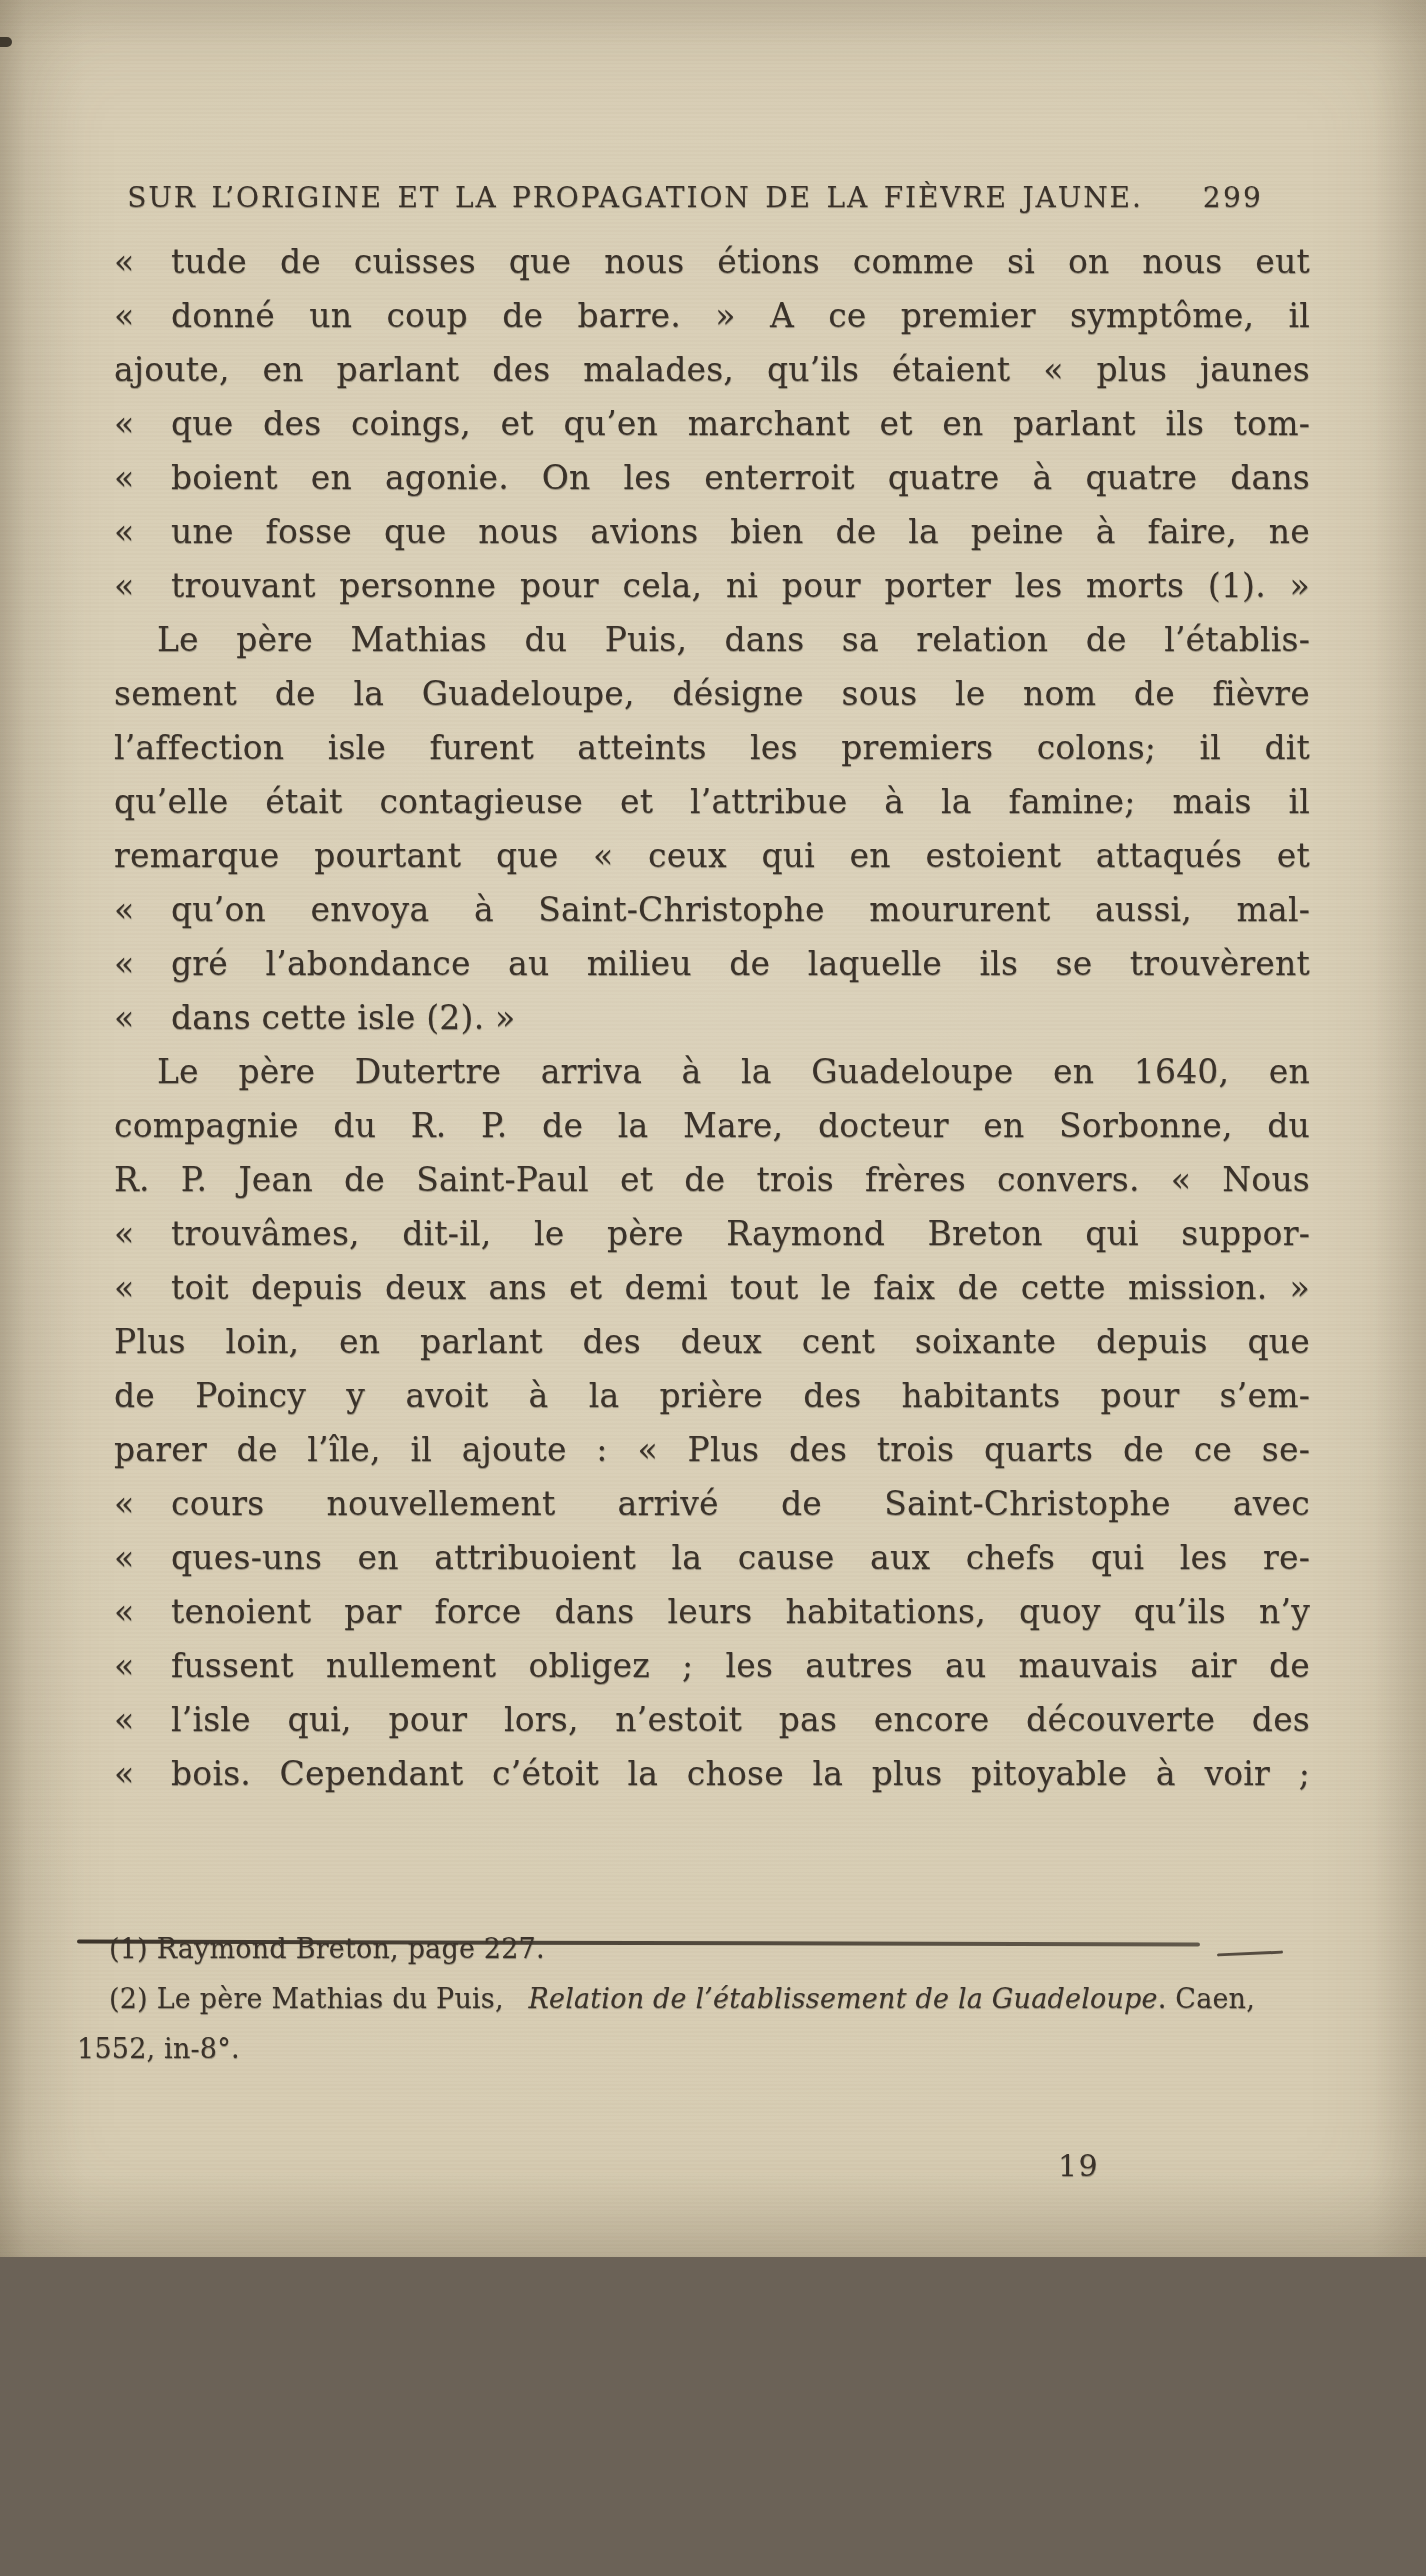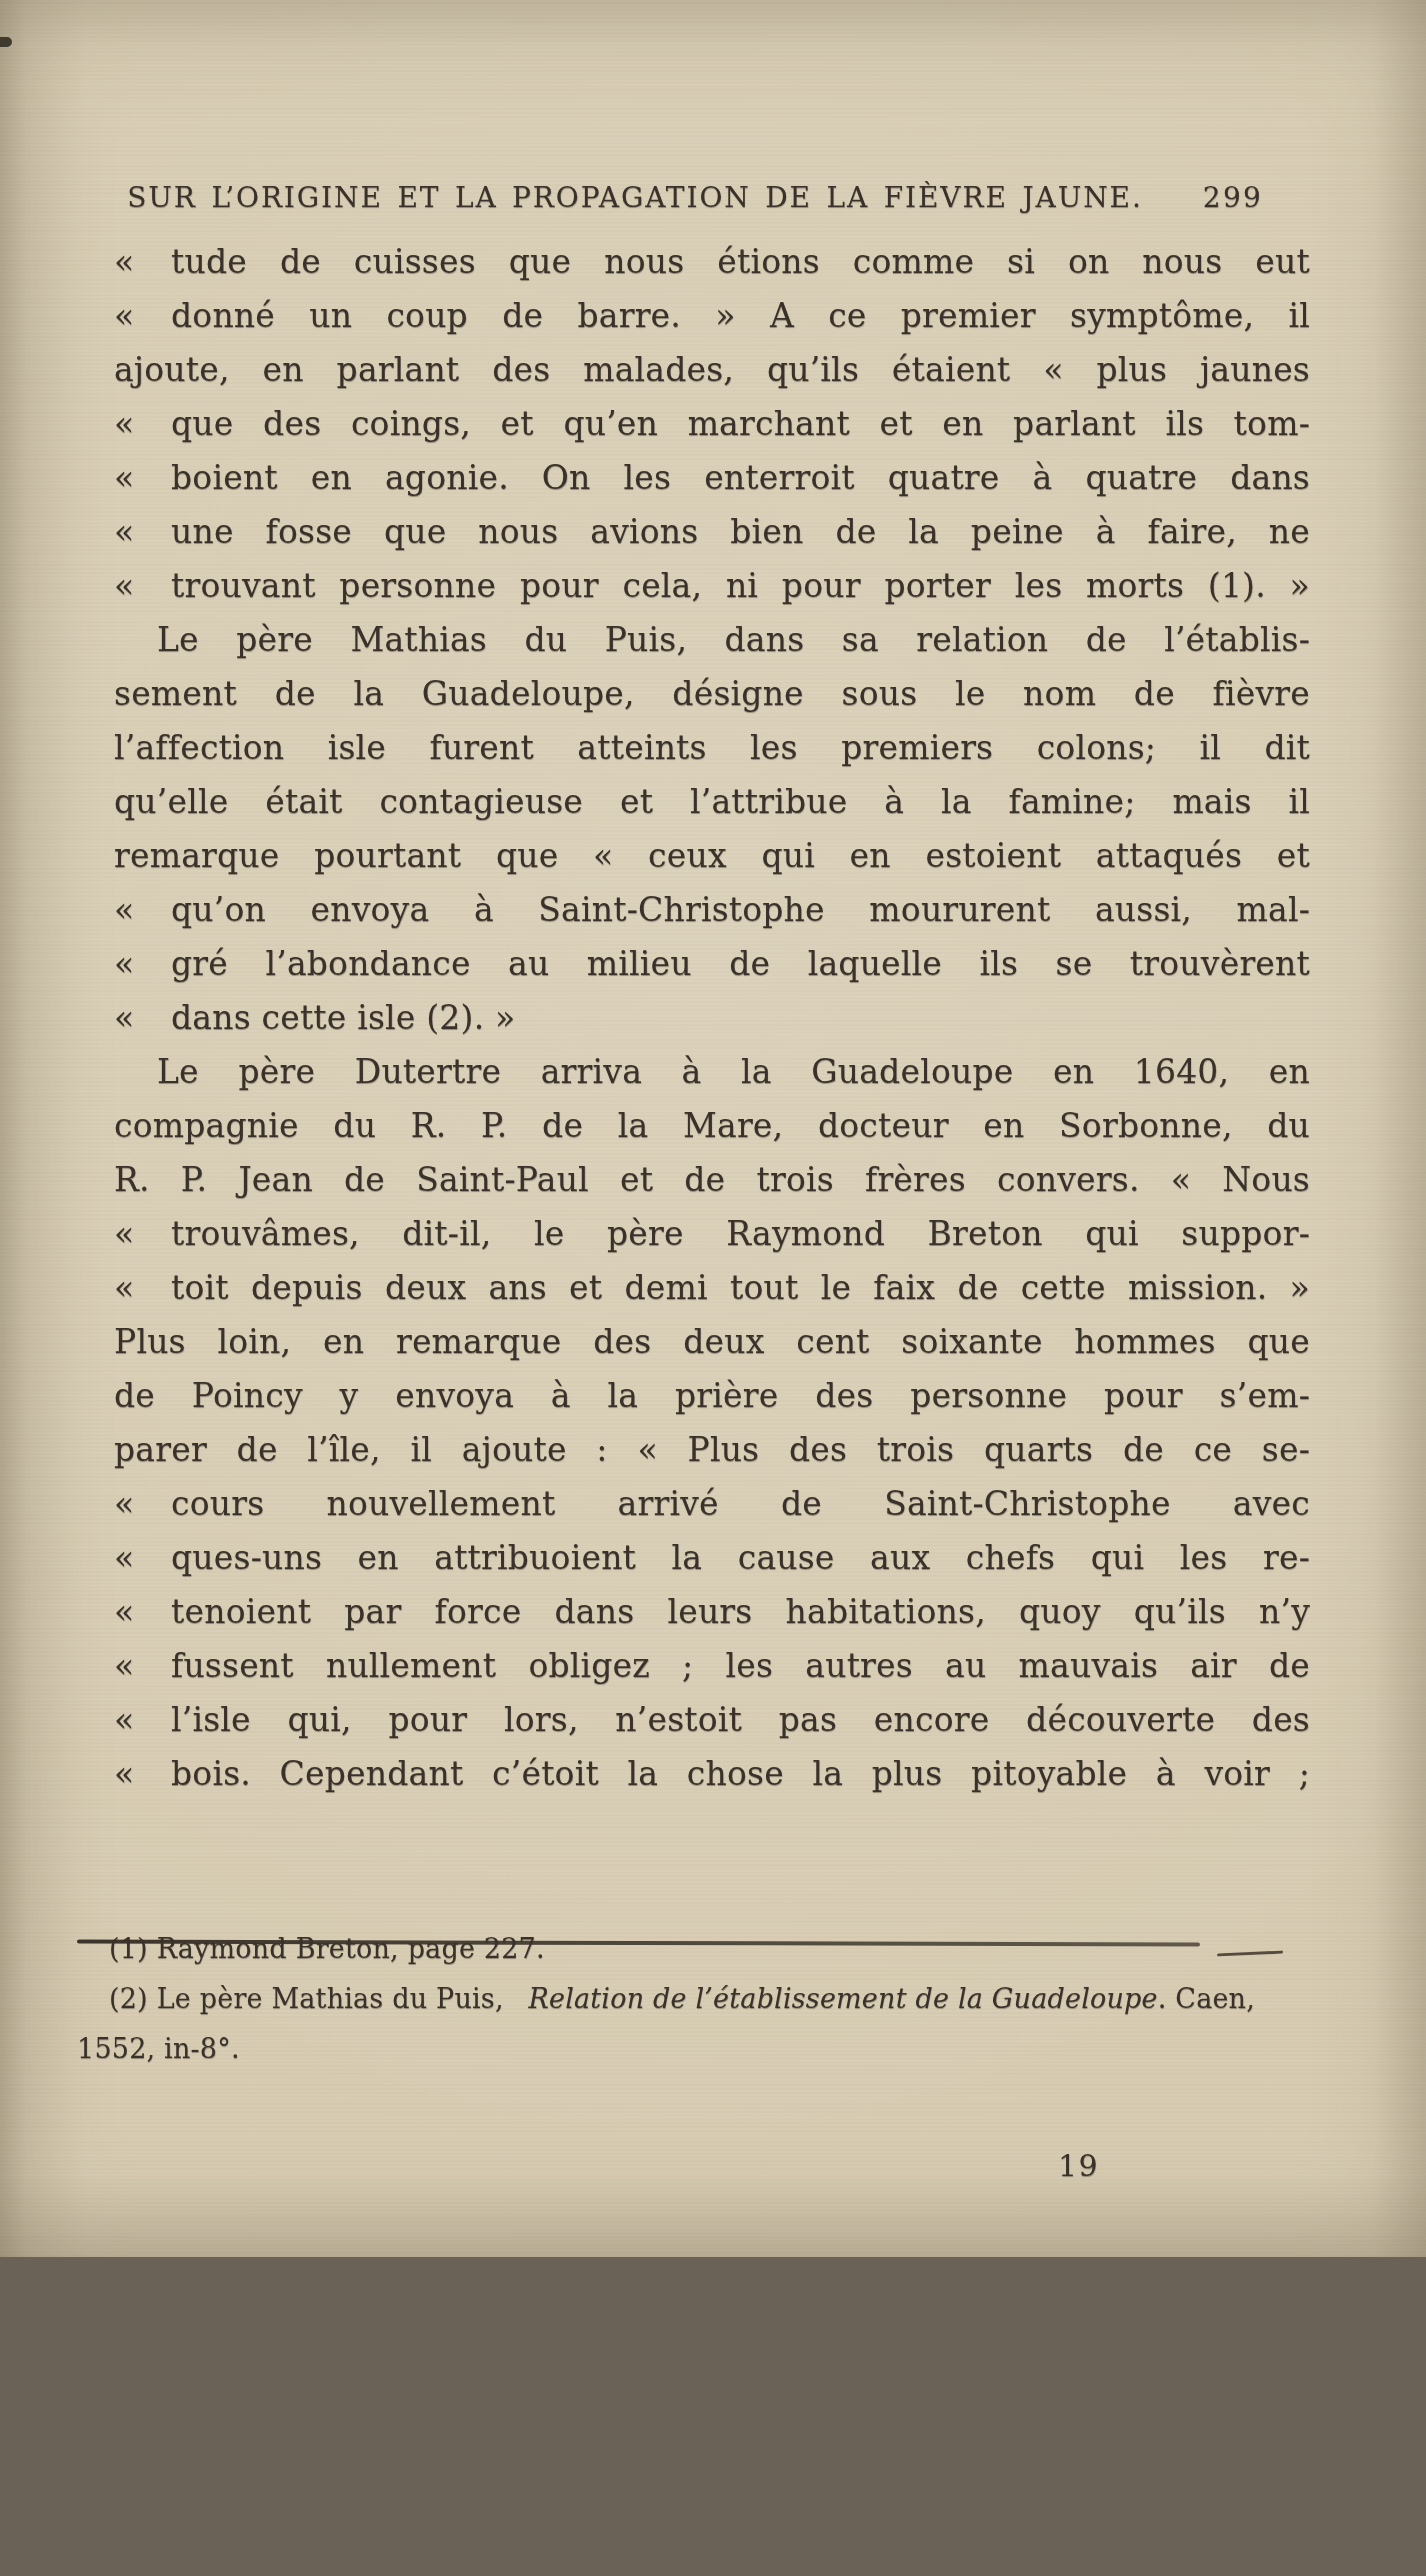--- a/index.html
+++ b/index.html
@@ -133,22 +133,22 @@
       <div class="line">qu’elle était contagieuse et l’attribue à la famine; mais il</div>
       <div class="line">remarque pourtant que « ceux qui en estoient attaqués et</div>
       <div class="line"><span class="qm">«</span>qu’on envoya à Saint-Christophe moururent aussi, mal-</div>
       <div class="line"><span class="qm">«</span>gré l’abondance au milieu de laquelle ils se trouvèrent</div>
       <div class="line short"><span class="qm">«</span>dans cette isle (2). »</div>
       <div class="line indent">Le père Dutertre arriva à la Guadeloupe en 1640, en</div>
       <div class="line">compagnie du R. P. de la Mare, docteur en Sorbonne, du</div>
       <div class="line">R. P. Jean de Saint-Paul et de trois frères convers. « Nous</div>
       <div class="line"><span class="qm">«</span>trouvâmes, dit-il, le père Raymond Breton qui suppor-</div>
       <div class="line"><span class="qm">«</span>toit depuis deux ans et demi tout le faix de cette mission. »</div>
-      <div class="line">Plus loin, en remarque des deux cent soixante hommes que</div>
-      <div class="line">de Poincy y envoya à la prière des personne pour s’em-</div>
+      <div class="line">Plus loin, en parlant des deux cent soixante depuis que</div>
+      <div class="line">de Poincy y avoit à la prière des habitants pour s’em-</div>
       <div class="line">parer de l’île, il ajoute : « Plus des trois quarts de ce se-</div>
       <div class="line"><span class="qm">«</span>cours nouvellement arrivé de Saint-Christophe avec</div>
       <div class="line"><span class="qm">«</span>ques-uns en attribuoient la cause aux chefs qui les re-</div>
       <div class="line"><span class="qm">«</span>tenoient par force dans leurs habitations, quoy qu’ils n’y</div>
       <div class="line"><span class="qm">«</span>fussent nullement obligez ; les autres au mauvais air de</div>
       <div class="line"><span class="qm">«</span>l’isle qui, pour lors, n’estoit pas encore découverte des</div>
       <div class="line"><span class="qm">«</span>bois. Cependant c’étoit la chose la plus pitoyable à voir ;</div>
     </main>
 
   <div class="fn-rule"></div>

